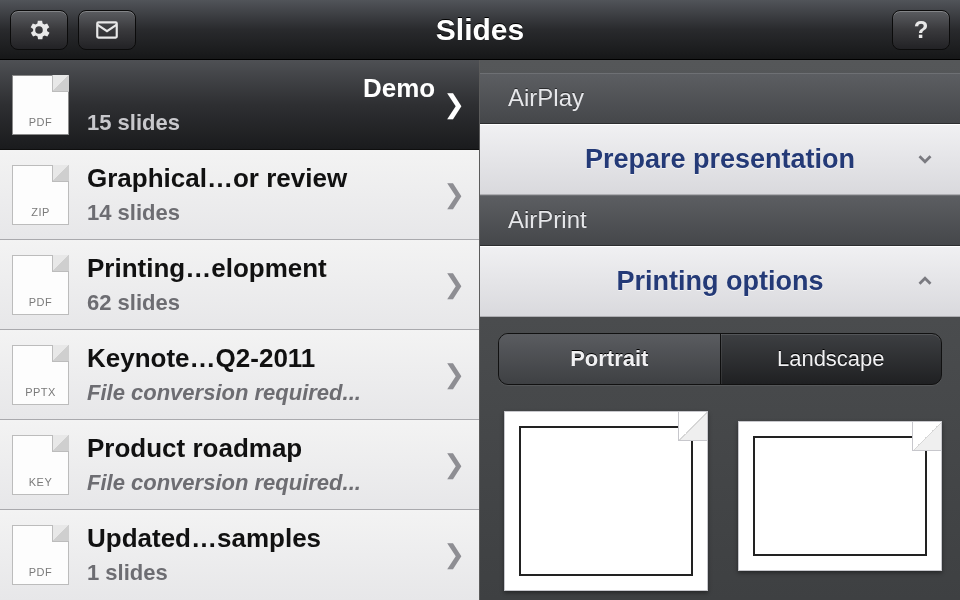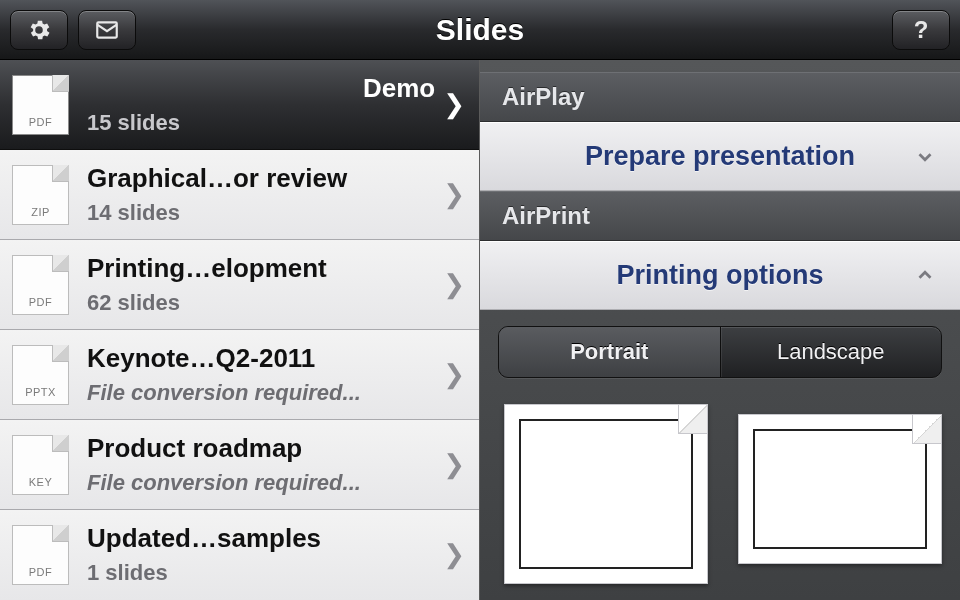--- a/index.html
+++ b/index.html
@@ -95,22 +95,22 @@
   .row.unsel { background: linear-gradient(#f3f3f3, #e7e7e9); }
 
   
   .panel { width: 480px; background: linear-gradient(#555759, #3e4042); display: flex; flex-direction: column; }
   .section-head {
     height: 56px;
     background: linear-gradient(#5c5e62, #45474a);
     border-top: 1px solid #6e7074;
     border-bottom: 1px solid #2c2d2f;
     display: flex; align-items: center;
-    padding: 0 22px;
-    color: #e6e7ea; font-size: 24px; font-weight: 700;
+    padding: 0 28px;
+    color: #e6e7ea; font-size: 24px; font-weight: 400;
     text-shadow: 0 -1px 0 rgba(0,0,0,.5);
   }
   .drop-row {
     height: 78px;
     background: linear-gradient(#f0f0f2, #d9d9dd);
     border-top: 1px solid #fff;
     border-bottom: 1px solid #aeaeb2;
     display: flex; align-items: center; justify-content: center;
     position: relative;
     cursor: pointer;
@@ -119,21 +119,21 @@
     font-size: 27px; font-weight: 700;
     color: #243a77;
     text-shadow: 0 1px 0 rgba(255,255,255,.6);
   }
   .drop-row .arrow {
     position: absolute; right: 24px; top: 50%; transform: translateY(-50%);
     color: #7a7a80;
   }
   .drop-row .arrow svg { width: 22px; height: 22px; display:block; }
 
-  .print-area { flex: 1; padding: 16px 18px 16px; border-radius: 27px; }
+  .print-area { flex: 1; padding: 16px 18px 9px; border-radius: 27px; }
   .seg {
     height: 52px;
     width: 100%;
     border-radius: 10px;
     border: 1px solid #111;
     background: linear-gradient(#3d3f42, #1f2022);
     box-shadow: inset 0 1px 0 rgba(255,255,255,.12), 0 1px 0 rgba(255,255,255,.08);
     display: flex;
     overflow: hidden;
   }

